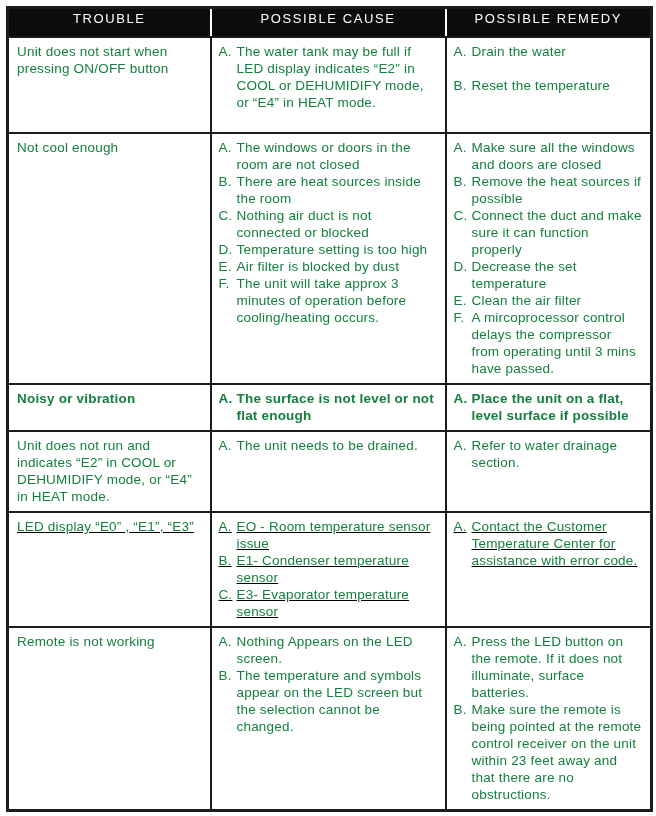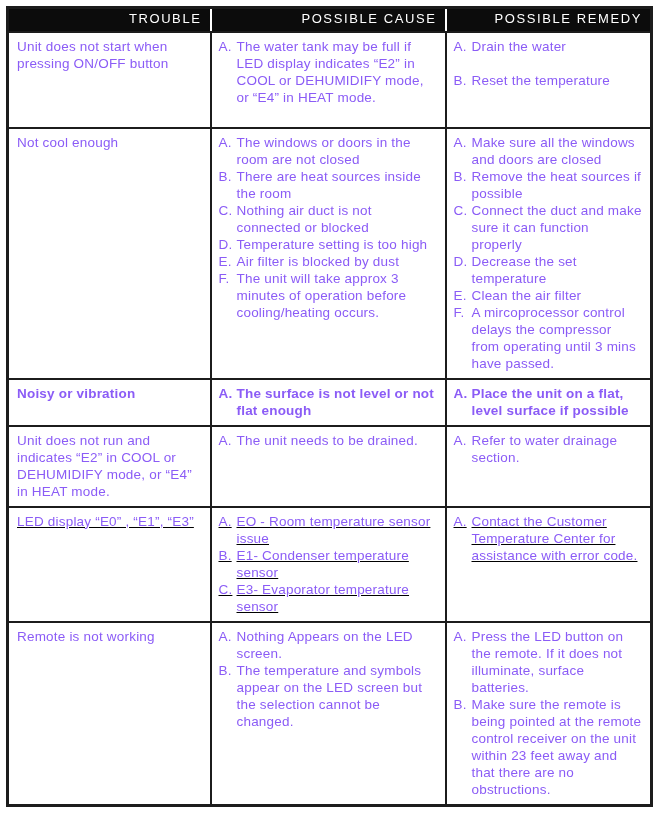--- a/index.html
+++ b/index.html
@@ -24,37 +24,37 @@
   col.c1 { width: 203px; }
   col.c2 { width: 235px; }
   col.c3 { width: 206px; }
 
   th {
     background: #0c0c0c;
     color: #ffffff;
     font-size: 13px;
     font-weight: normal;
     letter-spacing: 1.6px;
-    text-align: right;
+    text-align: center;
     vertical-align: middle;
     height: 24px;
-    padding: 2px 8px 4px 8px;
+    padding: 2px 8px 10px 8px;
     border: 2px solid #1c1c1c;
     box-sizing: border-box;
   }
   th.sep { border-right: 2px solid #ffffff; }
 
   td {
     border: 2px solid #1c1c1c;
     vertical-align: top;
     padding: 5px 7px 6px 7px;
     font-size: 13.5px;
     line-height: 17px;
     letter-spacing: 0.2px;
-    color: #8b5cf6;
+    color: #15803d;
     box-sizing: border-box;
     overflow: hidden;
   }
   td.trouble { padding-left: 8px; padding-right: 6px; }
 
   .item { display: flex; }
   .lbl { flex: 0 0 18px; }
   .txt { flex: 1 1 auto; }
   .items.spaced .item + .item { margin-top: 17px; }
 </style>

